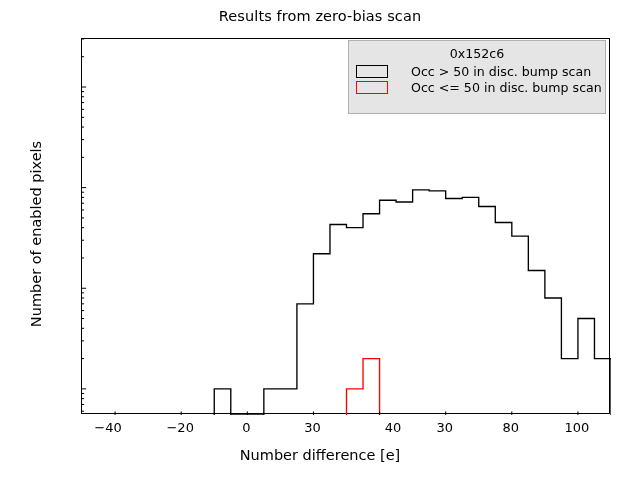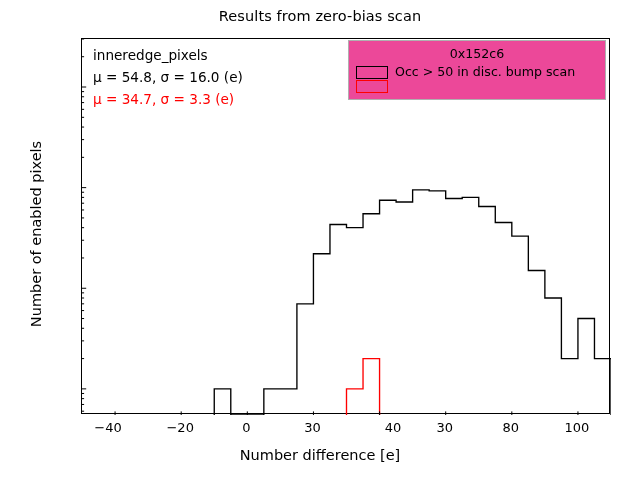--- a/index.html
+++ b/index.html
@@ -22,24 +22,24 @@
   #xlabel{position:absolute;left:0;top:447px;width:640px;text-align:center;
           font-size:14.5px;color:#000;}
 
   
   #annot{position:absolute;left:93px;top:44px;font-size:13.6px;line-height:1.62;}
   #annot .ln{white-space:nowrap;color:#000;}
   #annot .red{color:#ff0000;}
 
   
   #legend{position:absolute;left:348px;top:40px;width:258px;
-          border:0.9px solid #b0b0b0;background:#ec4899;box-sizing:border-box;
-          padding:4px 7px 5px 7px;}
+          border:0.9px solid #b0b0b0;background:#e5e5e5;box-sizing:border-box;
+          padding:4px 7px 17px 7px;}
   #legend .lgtitle{text-align:center;font-size:12.6px;color:#000;padding:1px 0 2px;}
-  .lgrow{display:flex;align-items:flex-end;gap:7px;margin:1px 0;}
+  .lgrow{display:flex;align-items:center;gap:23px;margin:1px 0;}
   .lgkey{width:32px;height:13px;box-sizing:border-box;background:transparent;flex:none;}
   .lgkey.k-black{border:1.3px solid #000;}
   .lgkey.k-red{border:1.3px solid #ff0000;}
   .lgtext{font-size:12.6px;color:#000;white-space:nowrap;}
 </style>
 </head>
 <body>
 
 <div id="fig">
 
@@ -90,34 +90,30 @@
         <line x1="0" y1="57.76015573342295" x2="2.1" y2="57.76015573342295" stroke="#000" stroke-width="1.0"></line>
         <line x1="0" y1="52.613088267196304" x2="2.1" y2="52.613088267196304" stroke="#000" stroke-width="1.0"></line>
         <line x1="0" y1="17.71864899731412" x2="2.1" y2="17.71864899731412" stroke="#000" stroke-width="1.0"></line>
         <line x1="0" y1="0" x2="2.1" y2="0" stroke="#000" stroke-width="1.0"></line>
       </svg>
   </div>
 
   <div id="ylabel">Number of enabled pixels</div>
   <div id="xlabel">Number difference [e]</div>
 
-  <div id="annot">
-    <div class="ln">inneredge_pixels</div>
-    <div class="ln">μ = 54.8, σ = 16.0 (e)</div>
-    <div class="ln red">μ = 34.7, σ = 3.3 (e)</div>
-  </div>
 
   <div id="legend">
     <div class="lgtitle">0x152c6</div>
     <div class="lgrow">
       <span class="lgkey k-black"></span>
       <span class="lgtext">Occ &gt; 50 in disc. bump scan</span>
     </div>
     <div class="lgrow">
       <span class="lgkey k-red"></span>
+      <span class="lgtext">Occ &lt;= 50 in disc. bump scan</span>
     </div>
   </div>
 
 <div class="xtlabel" style="left: 108px;">−40</div>
     <div class="xtlabel" style="left: 180.188px;">−20</div>
     <div class="xtlabel" style="left: 246.312px;">0</div>
     <div class="xtlabel" style="left: 312.438px;">30</div>
     <div class="xtlabel" style="left: 393px;">40</div>
     <div class="xtlabel" style="left: 444.688px;">30</div>
     <div class="xtlabel" style="left: 510.812px;">80</div>

